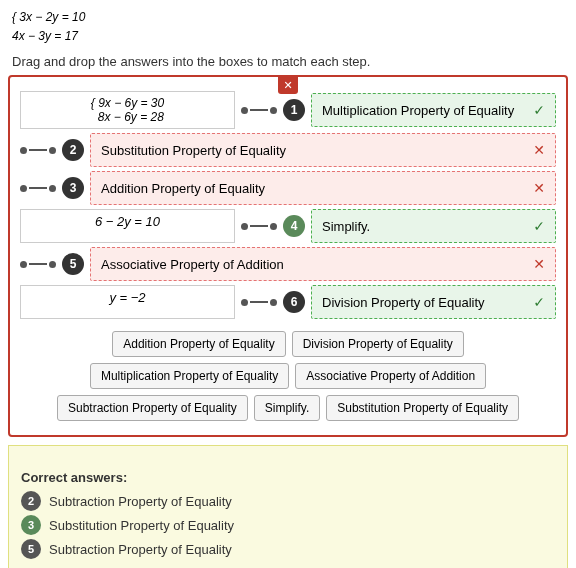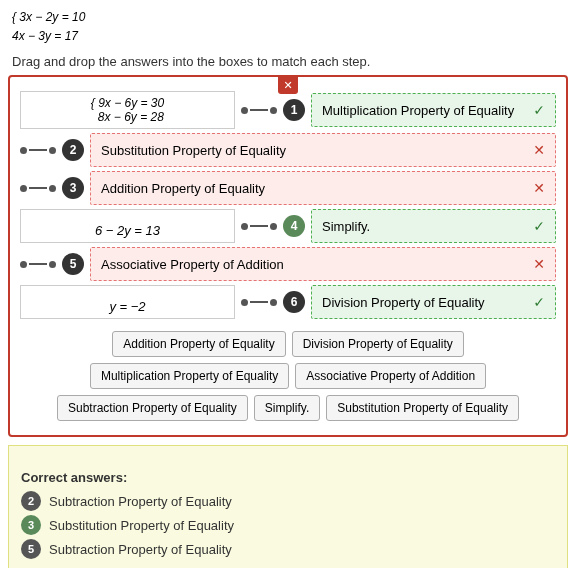--- a/index.html
+++ b/index.html
@@ -62,21 +62,21 @@
       align-items: center;
       gap: 6px;
     }
 
     .step-expr {
       border: 1px solid #ccc;
       background: #fff;
       width: 215px;
       min-height: 34px;
       display: flex;
-      align-items: flex-end;
+      align-items: flex-start;
       justify-content: center;
       font-style: italic;
       font-size: 13px;
       padding: 4px 8px;
       text-align: center;
     }
 
     .connector {
       display: flex;
       align-items: center;
@@ -249,21 +249,21 @@
       </div>
       <div class="step-num dark">3</div>
       <div class="step-answer incorrect-red">
         <span>Addition Property of Equality</span>
         <span class="cross-icon">✕</span>
       </div>
     </div>
 
     <div class="step-row">
       <div class="step-expr">
-        <span style="font-style:italic;">6 − 2y = 13</span>
+        <span style="font-style:italic;">6 − 2y = 10</span>
       </div>
       <div class="connector">
         <div class="connector-dot"></div>
         <div class="connector-line"></div>
         <div class="connector-dot"></div>
       </div>
       <div class="step-num green-bg">4</div>
       <div class="step-answer correct-green">
         <span>Simplify.</span>
         <span class="check-icon">✓</span>

